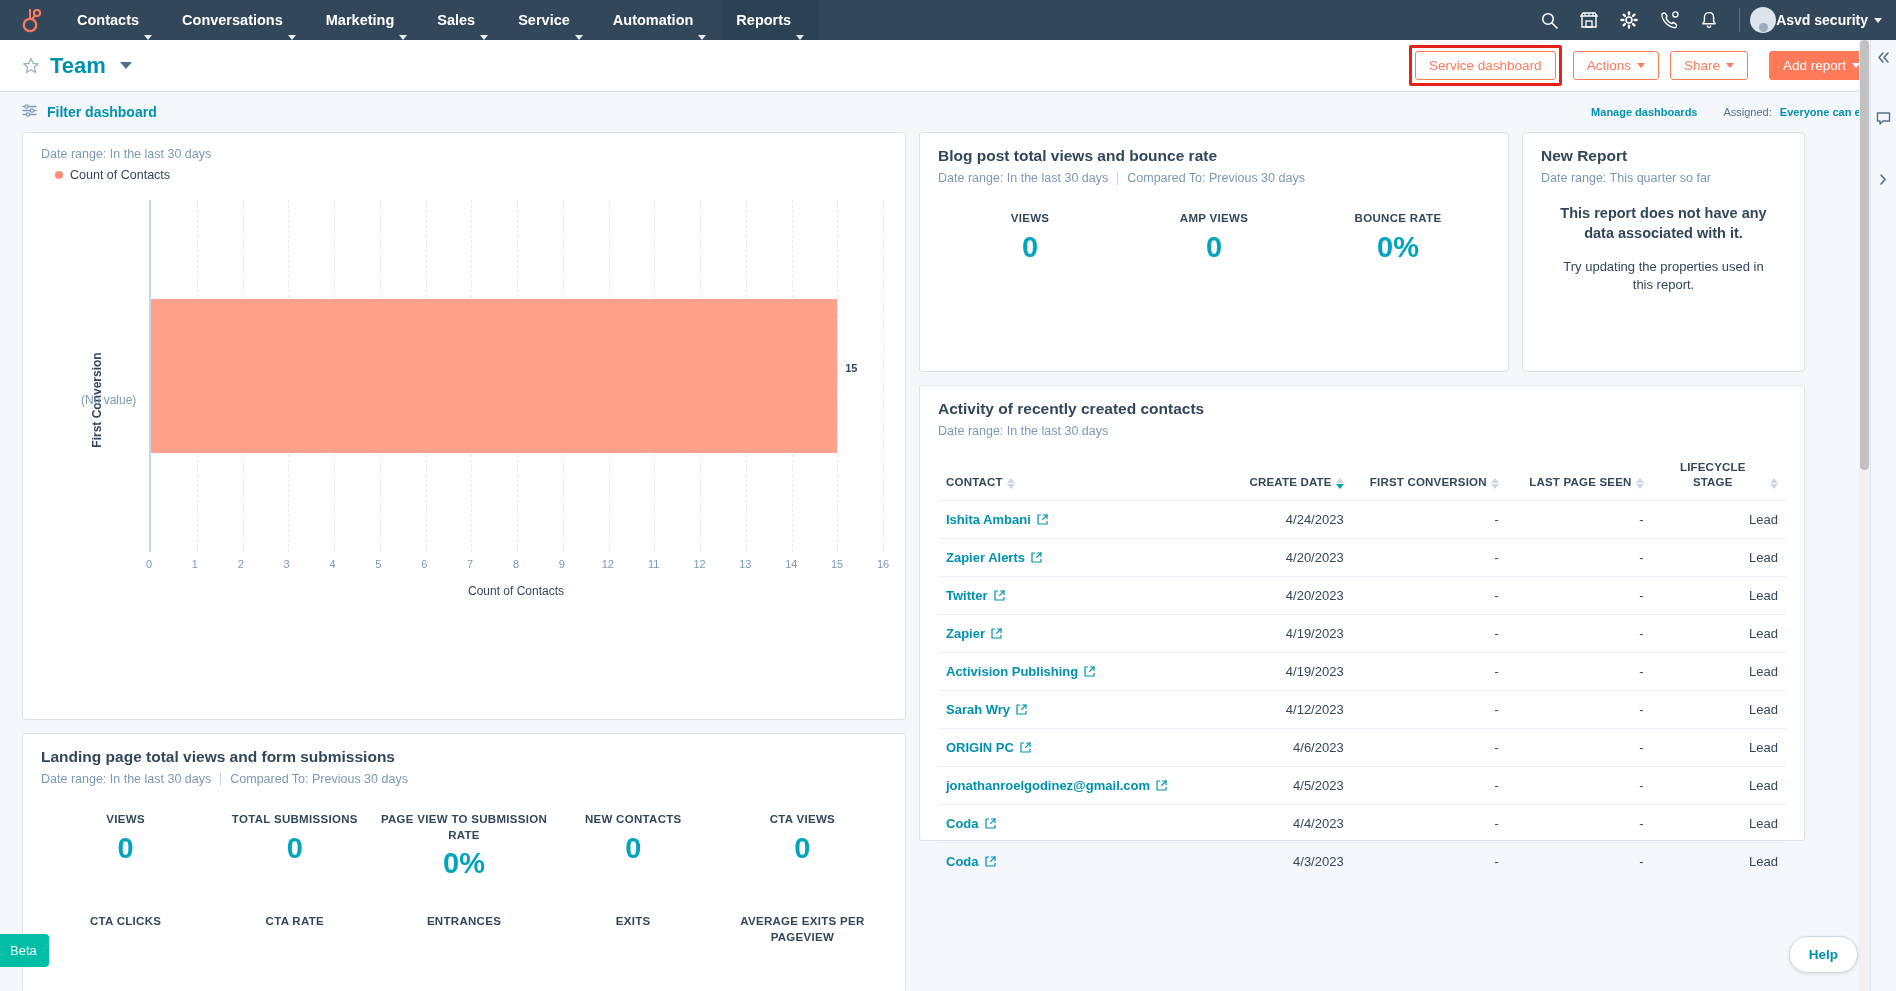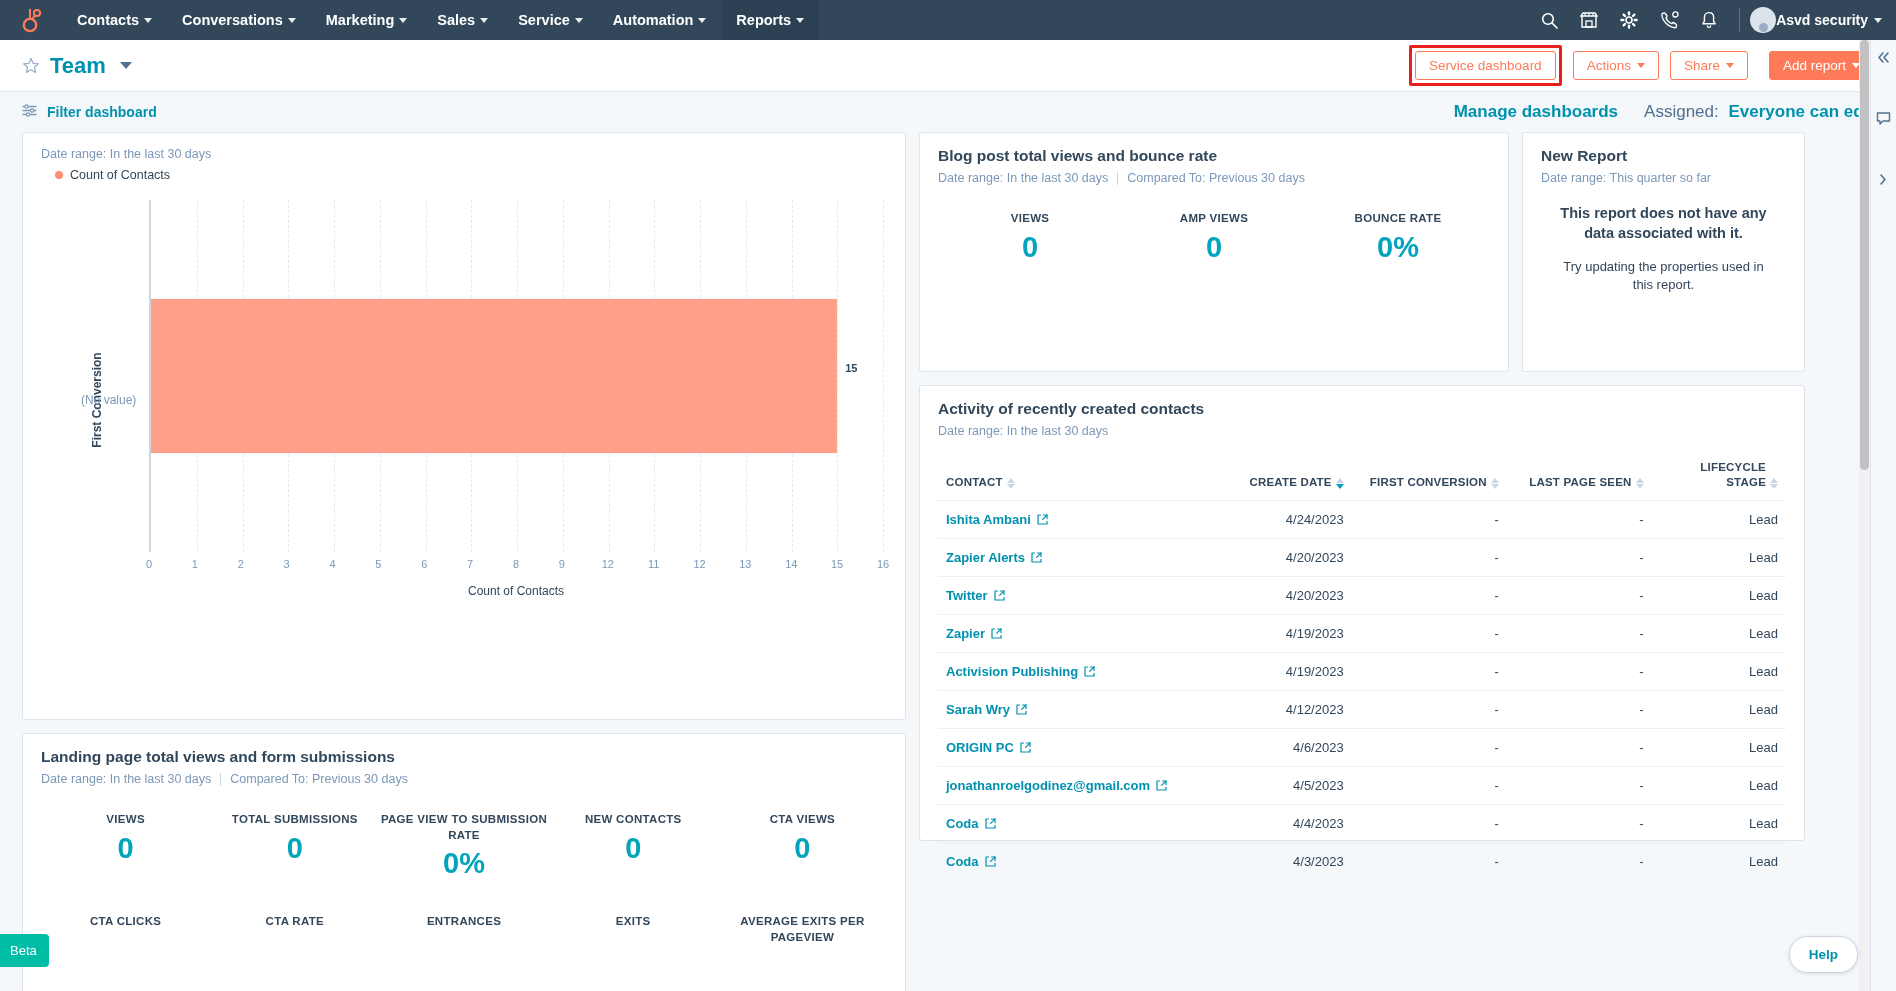--- a/index.html
+++ b/index.html
@@ -13,21 +13,21 @@
   .topnav {
     height: 40px; background: #33475b;
     display: flex; align-items: center; position: relative;
   }
   .logo { width: 62px; display: flex; justify-content: center; align-items: center; }
   .logo svg { display: block; }
   .nav-items { display: flex; align-items: center; height: 40px; }
   .nav-item {
     color: #fff; font-size: 14.5px; font-weight: bold;
     padding: 0 15px; height: 40px; line-height: 40px;
-    display: flex; align-items: center; gap: 5px; cursor: pointer;
+    display: flex; align-items: flex-end; gap: 5px; cursor: pointer;
     white-space: nowrap;
   }
   .nav-item.active { background: #2d4154; }
   .caret-down {
     width: 0; height: 0; border-left: 4px solid transparent;
     border-right: 4px solid transparent; border-top: 5px solid #fff;
     display: inline-block; opacity: .9;
   }
   .nav-right {
     position: absolute; right: 0; top: 0; height: 40px;
@@ -85,21 +85,21 @@
   .filter-bar {
     height: 40px; display: flex; align-items: center;
     padding: 0 22px; position: relative; background: #f5f8fa;
   }
   .filter-link {
     color: #0091ae; font-size: 14px; font-weight: bold;
     display: flex; align-items: center; gap: 10px; cursor: pointer;
   }
   .filter-right {
     position: absolute; right: 22px; display: flex; align-items: center; gap: 26px;
-    font-size: 17px;
+    font-size: 11px;
   }
   .lnk { color: #0091ae; font-weight: bold; cursor: pointer; }
   .muted-lbl { color: #516f90; }
 
   
   .board {
     padding: 0 22px; display: flex; gap: 13px; align-items: flex-start;
   }
   .col-left { width: 884px; display: flex; flex-direction: column; gap: 13px; }
   .col-right { width: 886px; display: flex; flex-direction: column; gap: 13px; }
@@ -180,21 +180,21 @@
   table { width: 100%; border-collapse: collapse; margin-top: 16px; }
   th {
     font-size: 11.5px; font-weight: bold; color: #33475b;
     padding: 6px 8px 10px 8px; vertical-align: bottom; line-height: 1.3;
     letter-spacing: .2px;
   }
   th.c-contact { text-align: left; width: 270px; }
   th.c-date   { text-align: right; width: 130px; }
   th.c-conv   { text-align: right; width: 150px; }
   th.c-page   { text-align: right; width: 140px; }
-  th.c-stage  { text-align: right; width: 130px; }
+  th.c-stage  { text-align: center; width: 130px; }
   .th-in { display: inline-flex; align-items: flex-end; gap: 4px; justify-content: flex-end; }
   .th-in.left { justify-content: flex-start; }
   .sortbox { display: inline-flex; flex-direction: column; gap: 1px; padding-bottom: 1px; }
   .sort-up {
     width: 0; height: 0; border-left: 4px solid transparent;
     border-right: 4px solid transparent; border-bottom: 5px solid #cbd6e2;
   }
   .sort-dn {
     width: 0; height: 0; border-left: 4px solid transparent;
     border-right: 4px solid transparent; border-top: 5px solid #cbd6e2;

